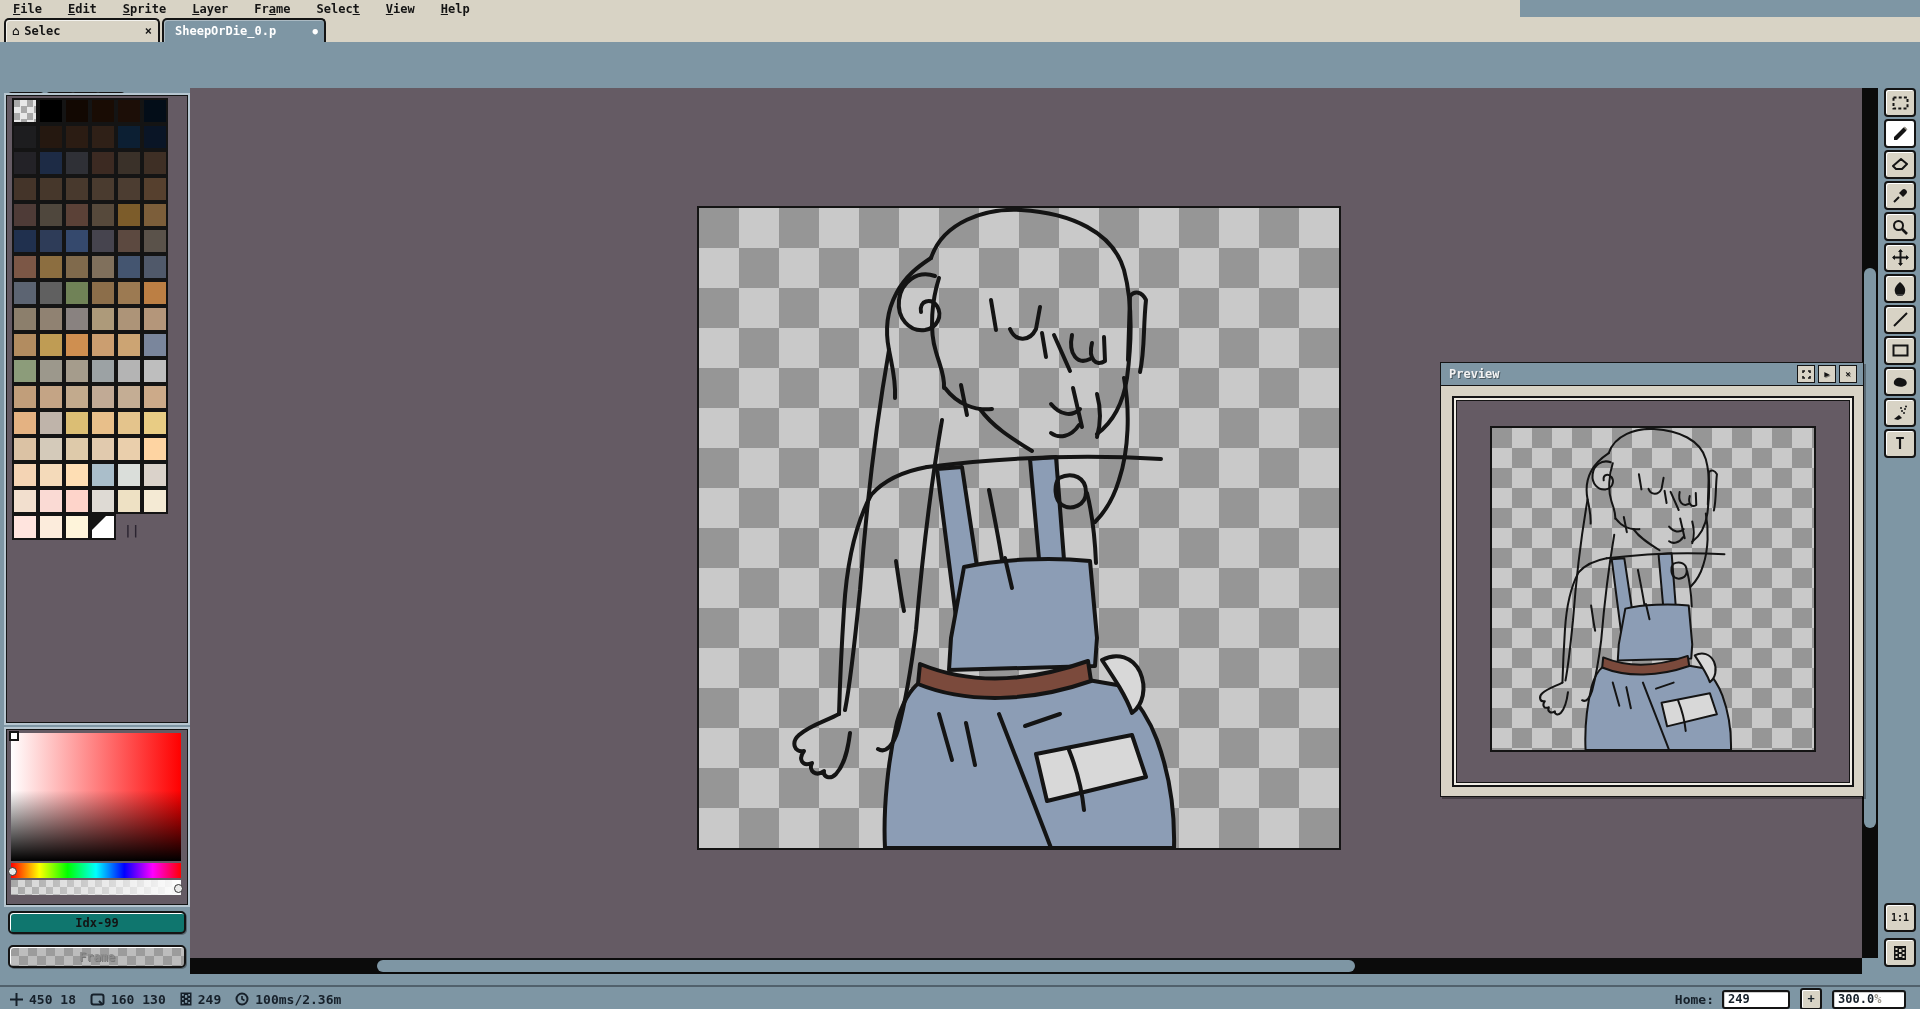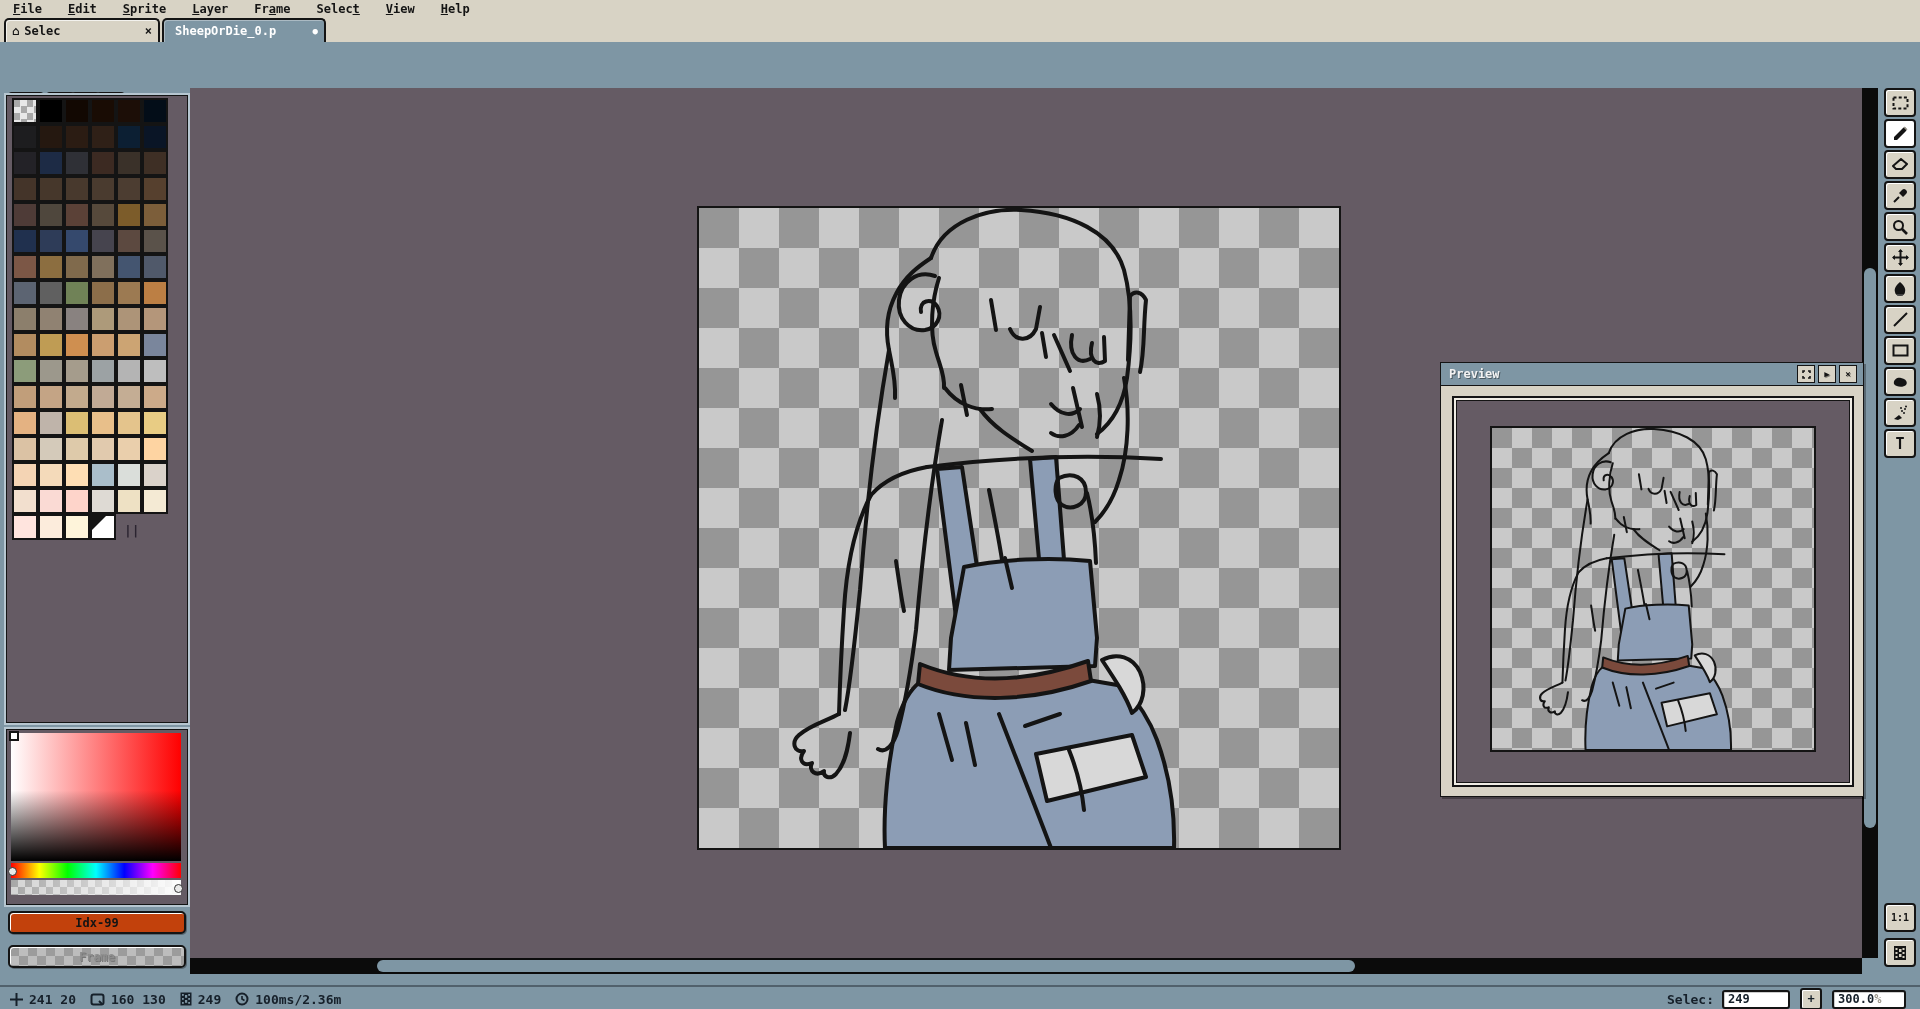--- a/index.html
+++ b/index.html
@@ -1,21 +1,21 @@
 <!DOCTYPE html>
 <html style="--chrome: #7e96a4; --cream: #d8d3c5; --editor-bg: #655b64; --ck-light: #c9c9c9; --ck-dark: #969696; --outline: #141414; --overalls: #8c9db5; --belt: #7b4a3c; --band: #d8d8d8;"><head>
 <meta charset="utf-8">
 <style>
   html,body{margin:0;padding:0;background:#555;}
   .app{position:relative;width:1920px;height:1009px;overflow:hidden;
        background:var(--chrome,#7e96a4);
        font-family:"DejaVu Sans Mono",monospace;font-weight:bold;
        -webkit-font-smoothing:none;color:#141414;}
   
-  .menubar{position:absolute;left:0;top:0;width:1920px;height:17px;background:var(--cream,#d8d3c5);
+  .menubar{position:absolute;left:0;top:0;width:1520px;height:17px;background:var(--cream,#d8d3c5);
            display:flex;align-items:center;font-size:12px;}
   .menu-item{padding:0 13px;cursor:default;}
   .menu-item u{text-decoration:underline;}
   
   .tabbar{position:absolute;left:0;top:17px;width:1920px;height:25px;background:var(--cream,#d8d3c5);}
   .tab{position:absolute;top:1px;height:22px;border:2px solid #141414;border-bottom:none;
        border-radius:5px 5px 0 0;display:flex;align-items:center;font-size:12px;padding:0 6px;
        box-shadow:inset 1px 1px 0 rgba(255,255,255,.7);}
   .tab.home{left:4px;width:140px;background:var(--cream,#d8d3c5);color:#141414;}
   .tab.doc{left:162px;width:148px;background:var(--chrome,#7e96a4);color:#fff;box-shadow:inset 1px 1px 0 rgba(255,255,255,.35);}
@@ -49,21 +49,21 @@
                      linear-gradient(to right, #fff, #f00);}
   .sv-marker{position:absolute;left:-2px;top:-2px;width:6px;height:6px;border:2px solid #141414;background:#fff;}
   .hue-bar{position:absolute;left:5px;top:134px;width:170px;height:15px;
           background:linear-gradient(to right,#f00,#ff0,#0f0,#0ff,#00f,#f0f,#f00);}
   .alpha-bar{position:absolute;left:5px;top:151px;width:170px;height:15px;
           background:linear-gradient(to right, rgba(255,255,255,.1), rgba(255,255,255,.95)),
                      repeating-conic-gradient(#cfcfcf 0% 25%, #9d9d9d 0% 50%);background-size:100% 100%,14px 14px;}
   .slider-dot{position:absolute;top:4px;width:7px;height:7px;border-radius:50%;background:#e9e9e9;border:1px solid #333;}
   .pill{position:absolute;border:2px solid #141414;border-radius:5px;display:flex;align-items:center;
         justify-content:center;font-size:12px;box-shadow:1px 1px 0 rgba(0,0,0,.3), inset 1px 1px 0 #fff;}
-  .pill.idx{background:#c2410c;color:#141414;}
+  .pill.idx{background:#0f766e;color:#141414;}
   .pill.mask{background:repeating-conic-gradient(#bdbdbd 0% 25%, #9c9c9c 0% 50%);background-size:18px 18px;color:#8d8d8d;text-shadow:1px 1px 0 #777;}
   
   .editor{position:absolute;left:190px;top:88px;width:1672px;height:870px;background:var(--editor-bg,#655b64);}
   .canvas{position:absolute;left:697px;top:206px;width:640px;height:640px;border:2px solid #141414;
           background:repeating-conic-gradient(var(--ck-light,#c9c9c9) 0% 25%, var(--ck-dark,#969696) 0% 50%);
           background-size:80px 80px;}
   .canvas svg{position:absolute;left:0;top:0;}
   .hscroll{position:absolute;left:190px;top:958px;width:1672px;height:16px;background:#0b0b0b;}
   .hthumb{position:absolute;left:187px;top:2px;width:978px;height:12px;background:var(--chrome,#7e96a4);border-radius:6px;}
   .vscroll{position:absolute;left:1862px;top:88px;width:16px;height:870px;background:#0b0b0b;}
@@ -509,21 +509,21 @@
       </div>
     </div>
   </div>
 
   <div class="statusbar">
     <div style="width:10px"></div>
     <div class="sb-item">
       <svg width="13" height="13" viewBox="0 0 13 13">
         <path d="M6.5,0 V13 M0,6.5 H13" stroke="#16202a" stroke-width="2"></path>
       </svg>
-      <span>241 20</span>
+      <span>450 18</span>
     </div>
     <div class="sb-item">
       <svg width="15" height="13" viewBox="0 0 15 13">
         <rect x="1.5" y="1.5" width="12" height="10" rx="2" fill="none" stroke="#16202a" stroke-width="2"></rect>
         <path d="M9,8 l3,3" stroke="#16202a" stroke-width="2"></path>
       </svg>
       <span>160 130</span>
     </div>
     <div class="sb-item">
       <svg width="12" height="14" viewBox="0 0 12 14">
@@ -541,21 +541,21 @@
     </div>
     <div class="sb-item">
       <svg width="14" height="14" viewBox="0 0 14 14">
         <circle cx="7" cy="7" r="5.5" fill="none" stroke="#16202a" stroke-width="2"></circle>
         <path d="M7,4 V7 L9.5,8.5" fill="none" stroke="#16202a" stroke-width="1.6"></path>
       </svg>
       <span>100ms/2.36m</span>
     </div>
 
     <div class="fctrl">
-      <span style="margin-right:8px;">Selec:</span>
+      <span style="margin-right:8px;">Home:</span>
       <div class="finput">
         <span>249</span>
       </div>
       <div class="fplus">
         <span>+</span>
       </div>
       <div class="finput" style="min-width:62px;">
         <span>300.0</span>
           <span class="suffix">%</span>
       </div>

